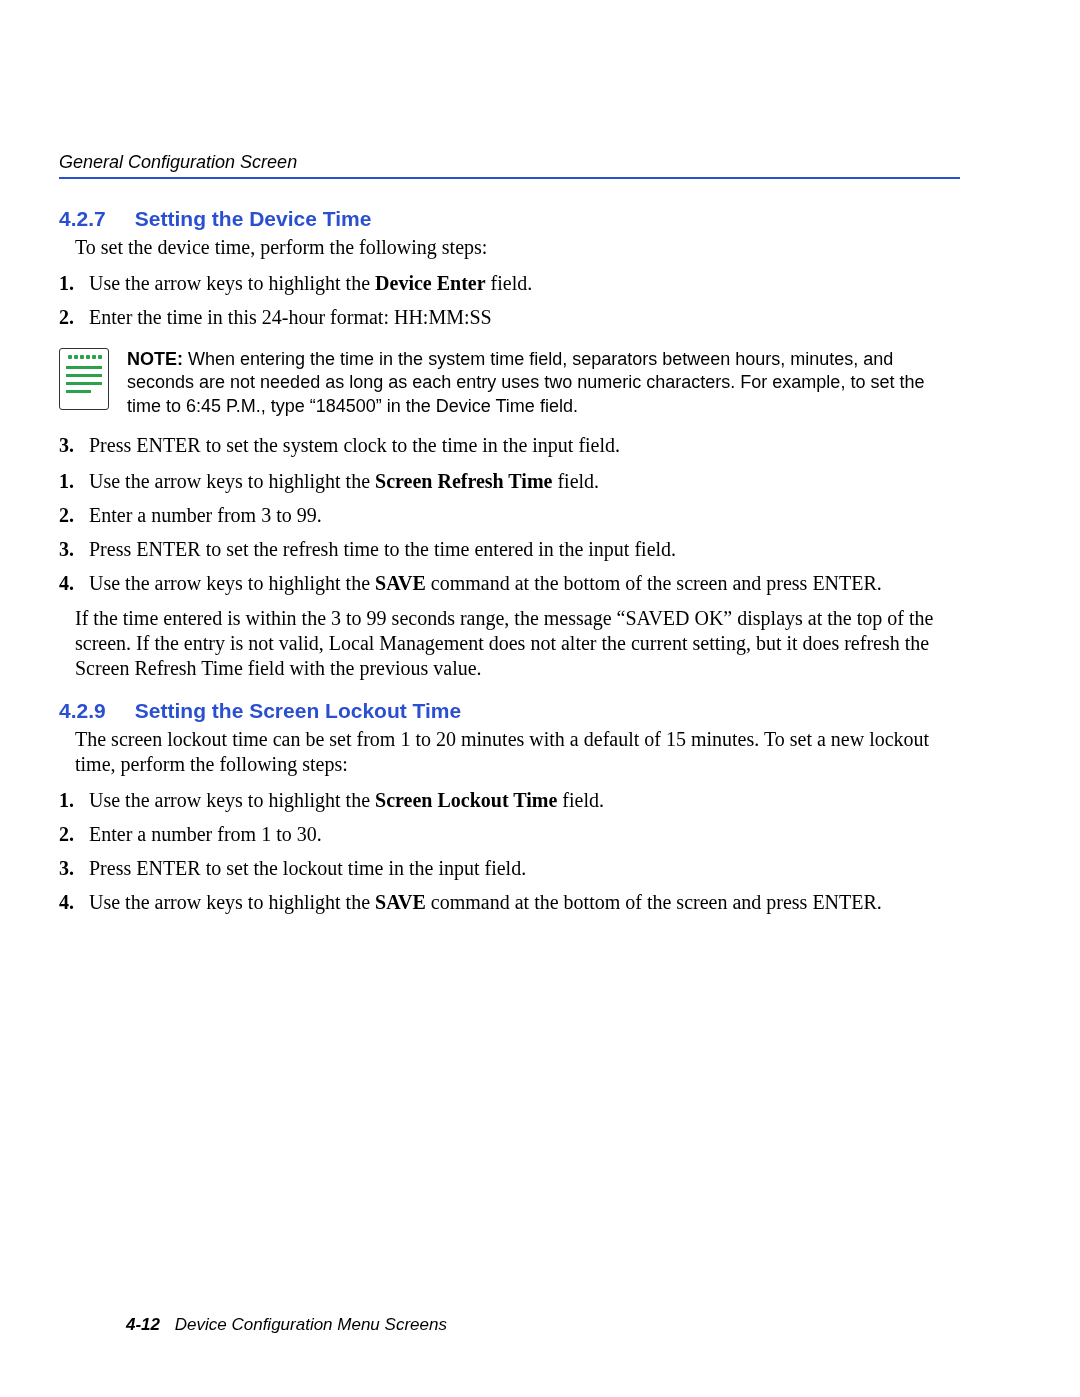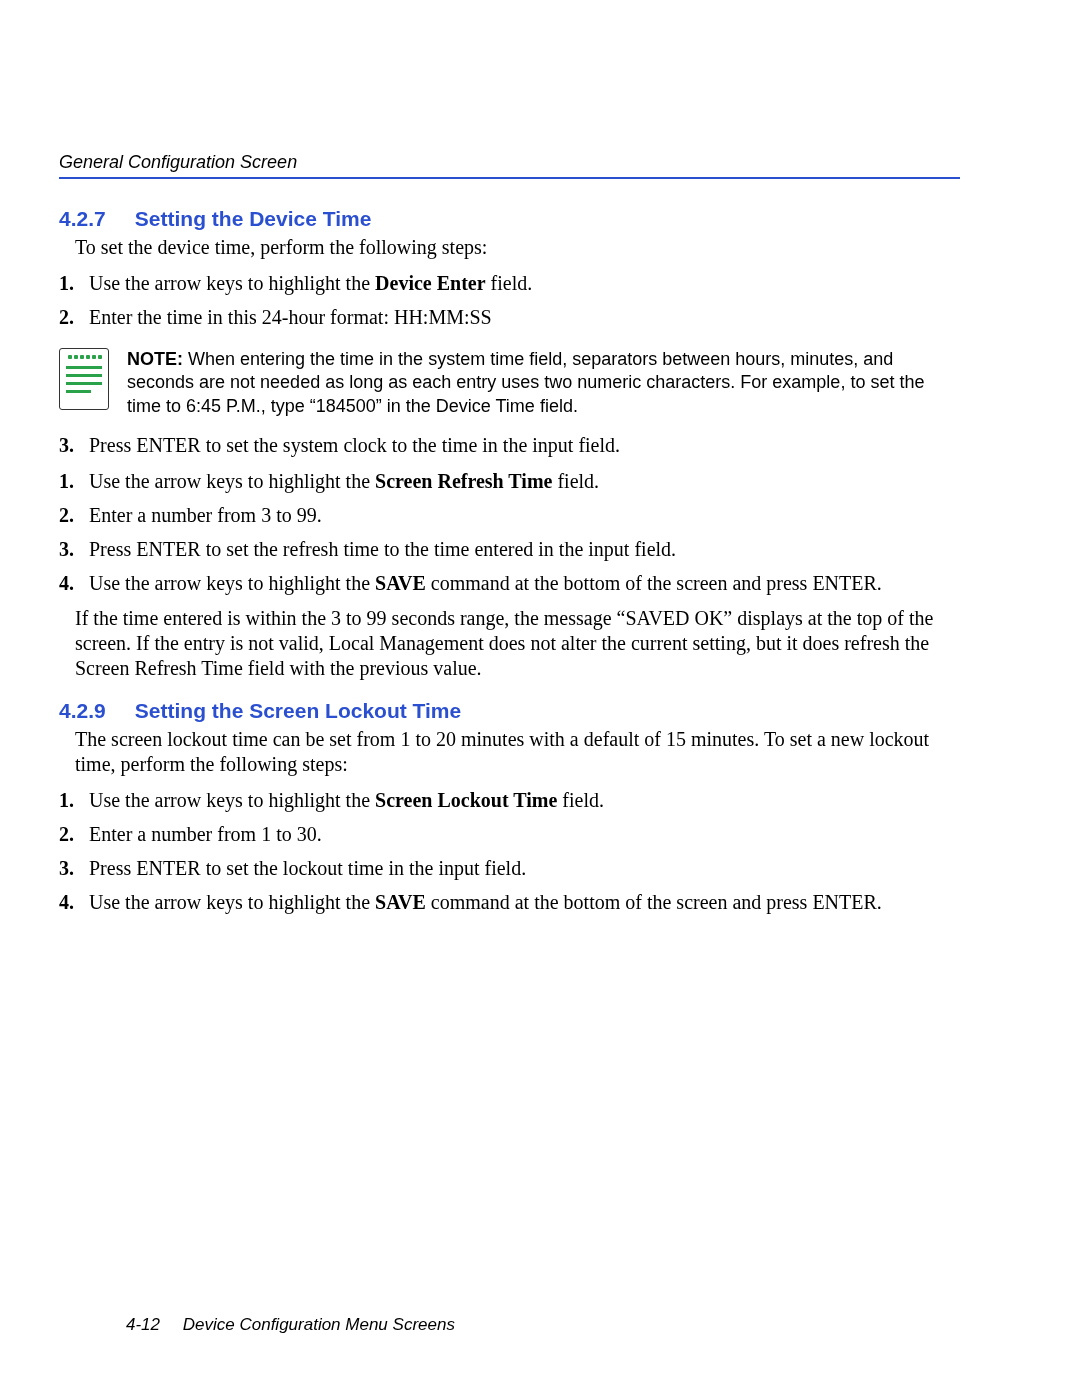--- a/index.html
+++ b/index.html
@@ -107,22 +107,22 @@
   }
   .footer {
     position: absolute;
     bottom: 62px;
     left: 126px;
     font-family: Arial, Helvetica, sans-serif;
     font-style: italic;
     font-size: 17px;
   }
   .footer .pg {
-    font-weight: normal;
-    margin-right: 18px;
+    font-weight: bold;
+    margin-right: 10px;
   }
 </style>
 </head>
 <body>
 
 <div class="page">
 
   <div class="running-head">General Configuration Screen</div>
   <hr class="head-rule">
 

